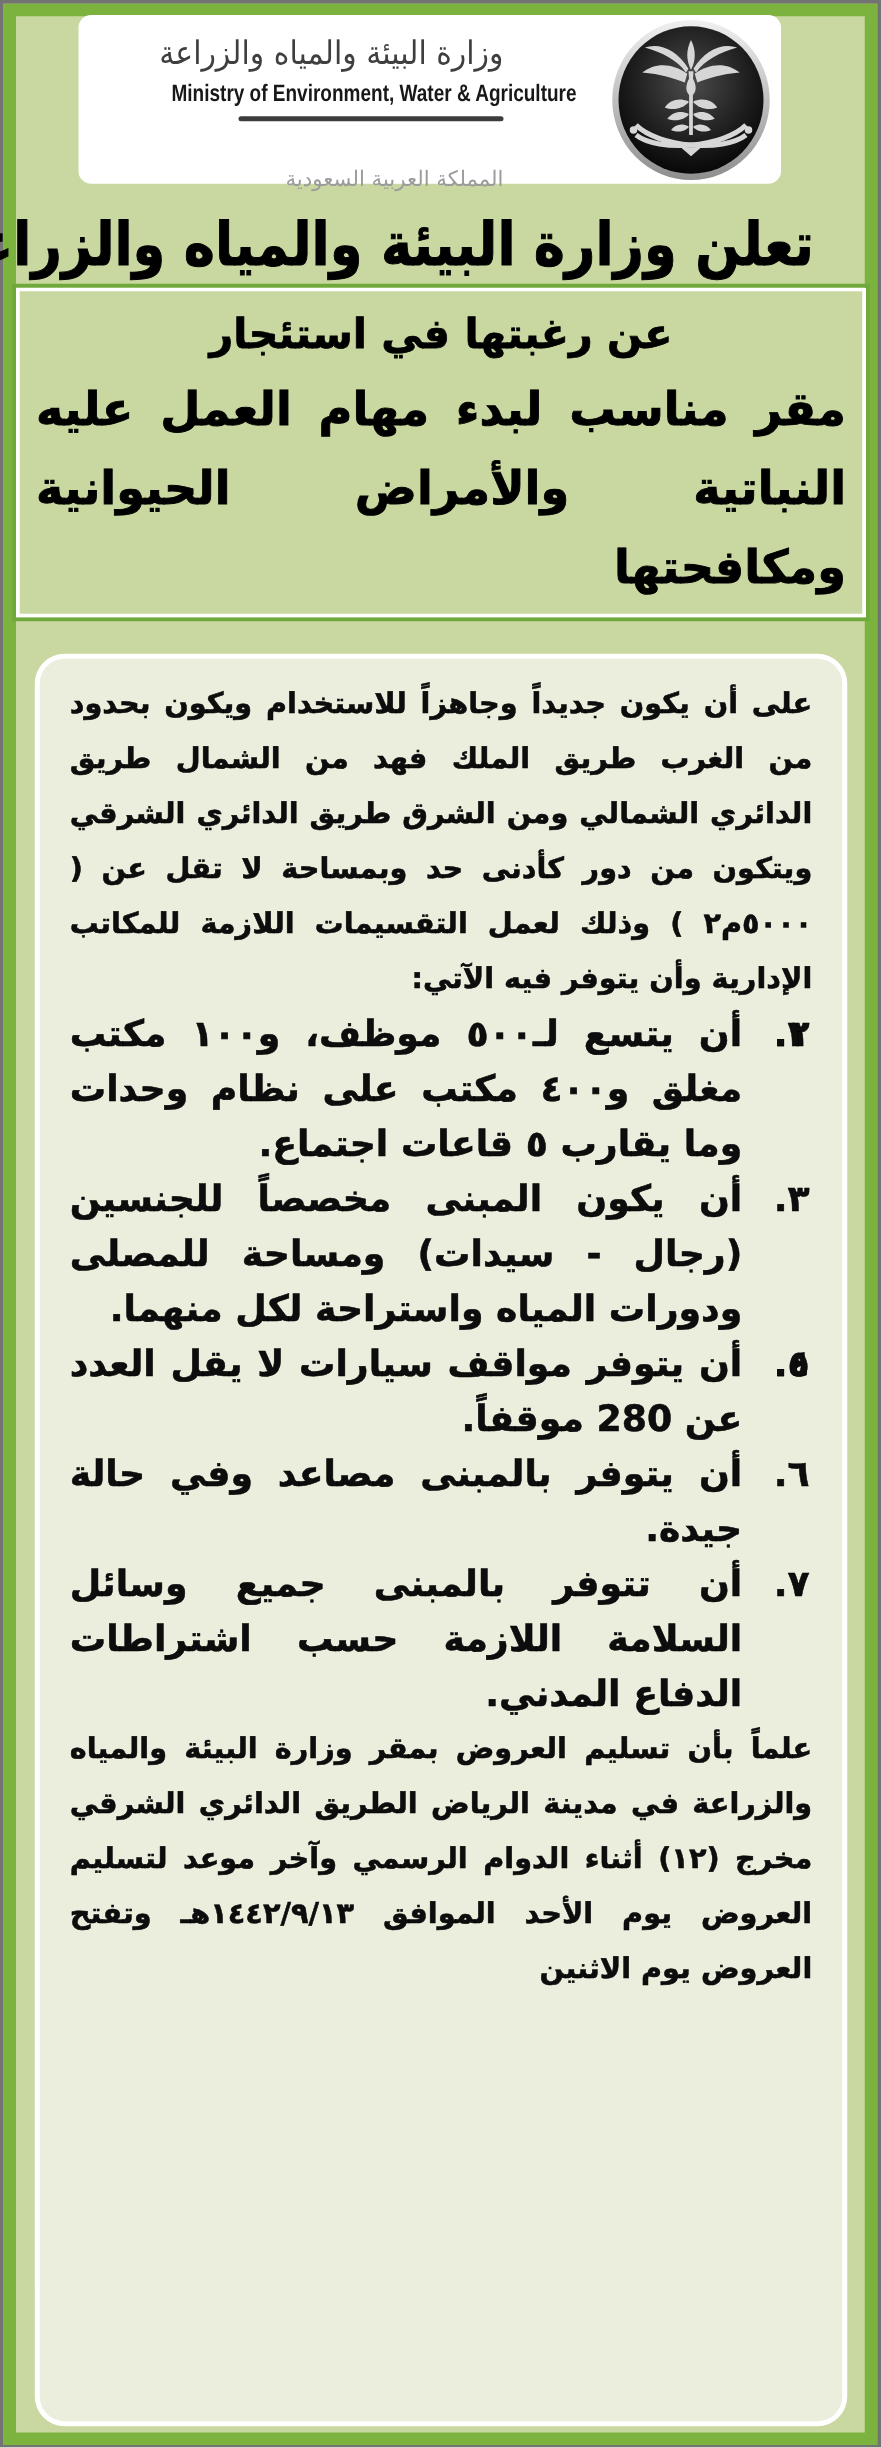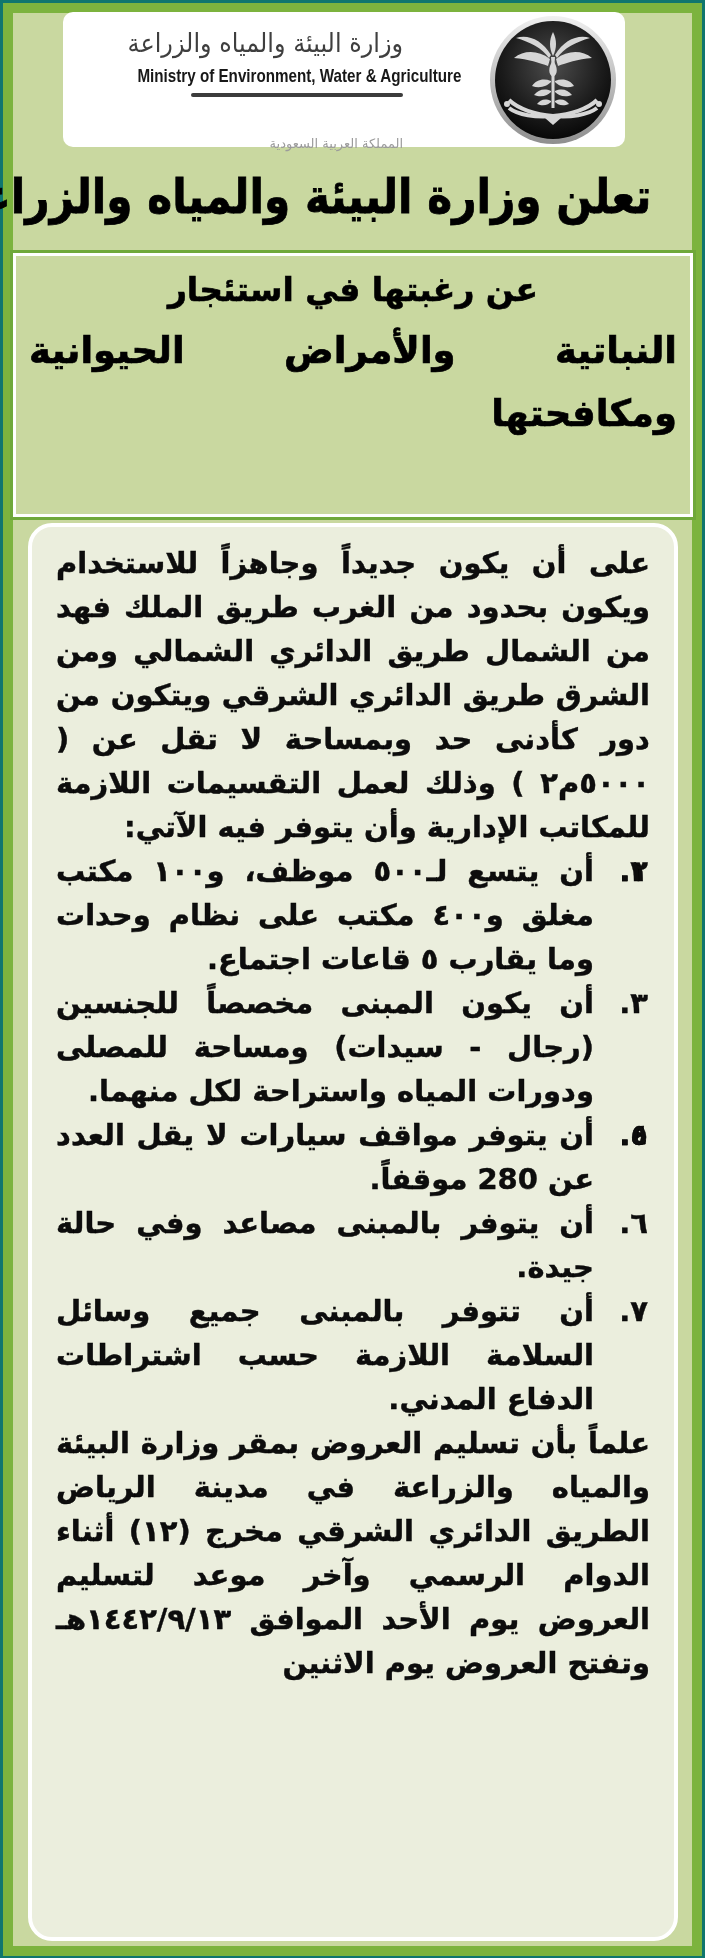--- a/index.html
+++ b/index.html
@@ -1,40 +1,40 @@
 <!DOCTYPE html>
 <html dir="rtl" lang="ar"><head>
 <meta charset="utf-8">
 <style>
   html,body{margin:0;padding:0;}
   body{width:705px;height:1958px;background:#ffffff;font-family:"DejaVu Sans",sans-serif;}
-  .canvas{position:relative;width:705px;height:1958px;overflow:hidden;background:#0f766e;}
+  .canvas{position:relative;width:705px;height:1958px;overflow:hidden;background:#737373;}
   .frame{position:absolute;left:3px;top:3px;right:3px;bottom:2px;border:10px solid #7cb33e;background:#c9d8a0;}
 
   
   .header-card{position:absolute;left:63px;top:12px;width:562px;height:135px;background:#ffffff;border-radius:10px;}
   .header-text{position:absolute;top:14px;right:222px;left:8px;text-align:right;}
   .h-ar{font-size:26px;line-height:34px;color:#3f3f3f;white-space:nowrap;transform:scaleX(.92);transform-origin:100% 50%;}
   .h-en{font-family:"Liberation Sans",sans-serif;font-weight:bold;font-size:19px;line-height:25px;color:#181818;white-space:nowrap;transform:scaleX(.80);transform-origin:100% 50%;margin-top:3px;}
   .h-line{height:4px;background:#3c3c3c;width:212px;margin:5px 0 7px auto;border-radius:2px;}
-  .h-gray{font-size:13px;line-height:22px;color:#9b9b9b;white-space:nowrap;margin-top:36px;}
+  .h-gray{font-size:17px;line-height:22px;color:#9b9b9b;white-space:nowrap;margin-top:36px;}
   .logo-wrap{position:absolute;top:3px;right:6px;width:132px;height:130px;}
 
   
   .big-title{position:absolute;top:152px;left:13px;right:13px;height:88px;text-align:center;font-size:48px;font-weight:900;color:#000;white-space:nowrap;line-height:88px;transform:scaleX(.88);transform-origin:50% 50%;-webkit-text-stroke:.8px #000;}
 
   
-  .subject-box{position:absolute;top:250px;left:10px;right:9px;height:256px;border:3px solid #6fa83b;box-shadow:inset 0 0 0 3px #ffffff;padding:8px 16px 0;background:transparent;}
+  .subject-box{position:absolute;top:227px;left:10px;right:9px;height:256px;border:3px solid #6fa83b;box-shadow:inset 0 0 0 3px #ffffff;padding:8px 16px 0;background:transparent;}
   .s1{font-size:33px;font-weight:900;line-height:58px;text-align:center;color:#000;-webkit-text-stroke:.6px #000;}
   .s-just{font-size:37px;font-weight:900;line-height:63px;color:#000;text-align:justify;text-align-last:justify;-webkit-text-stroke:.7px #000;}
 
   
   .body-panel{position:absolute;top:523px;left:28px;right:27px;bottom:17px;background:#ebeedd;border:4px solid #ffffff;border-radius:24px;padding:14px 24px 6px;overflow:hidden;}
   .body-panel, .body-panel div{color:#0d0d0d;}
-  .para{font-size:29px;font-weight:bold;line-height:44px;text-align:justify;-webkit-text-stroke:.4px #000;margin:0;}
+  .para{font-size:23px;font-weight:bold;line-height:44px;text-align:justify;-webkit-text-stroke:.4px #000;margin:0;}
   .item{position:relative;padding-right:56px;font-size:29px;font-weight:bold;line-height:44px;text-align:justify;-webkit-text-stroke:.4px #000;}
   .item .num{position:absolute;right:2px;top:0;}
 </style>
 </head>
 <body>
 
 <div class="canvas">
   <div class="frame"></div>
 
   <div class="header-card">
@@ -81,20 +81,21 @@
           <path d="M58 103 L74 103 L66 110 Z" stroke-width="0"></path>
         </g>
       </svg>
     </div>
   </div>
 
   <div class="big-title">تعلن وزارة البيئة والمياه والزراعة</div>
 
   <div class="subject-box">
     <div class="s1">عن رغبتها في استئجار</div>
+    <div class="s-just">مقر مناسب لبدء مهام العمل عليه</div>
     <div class="s-just">النباتية والأمراض الحيوانية ومكافحتها</div>
   </div>
 
   <div class="body-panel">
     <div class="para">على أن يكون جديداً وجاهزاً للاستخدام ويكون بحدود من الغرب طريق الملك فهد من الشمال طريق الدائري الشمالي ومن الشرق طريق الدائري الشرقي ويتكون من دور كأدنى حد وبمساحة لا تقل عن ( ٥٠٠٠م٢ ) وذلك لعمل التقسيمات اللازمة للمكاتب الإدارية وأن يتوفر فيه الآتي:</div>
 
     <div class="item">
       <span class="num">١.</span>
     </div>
     <div class="item">

